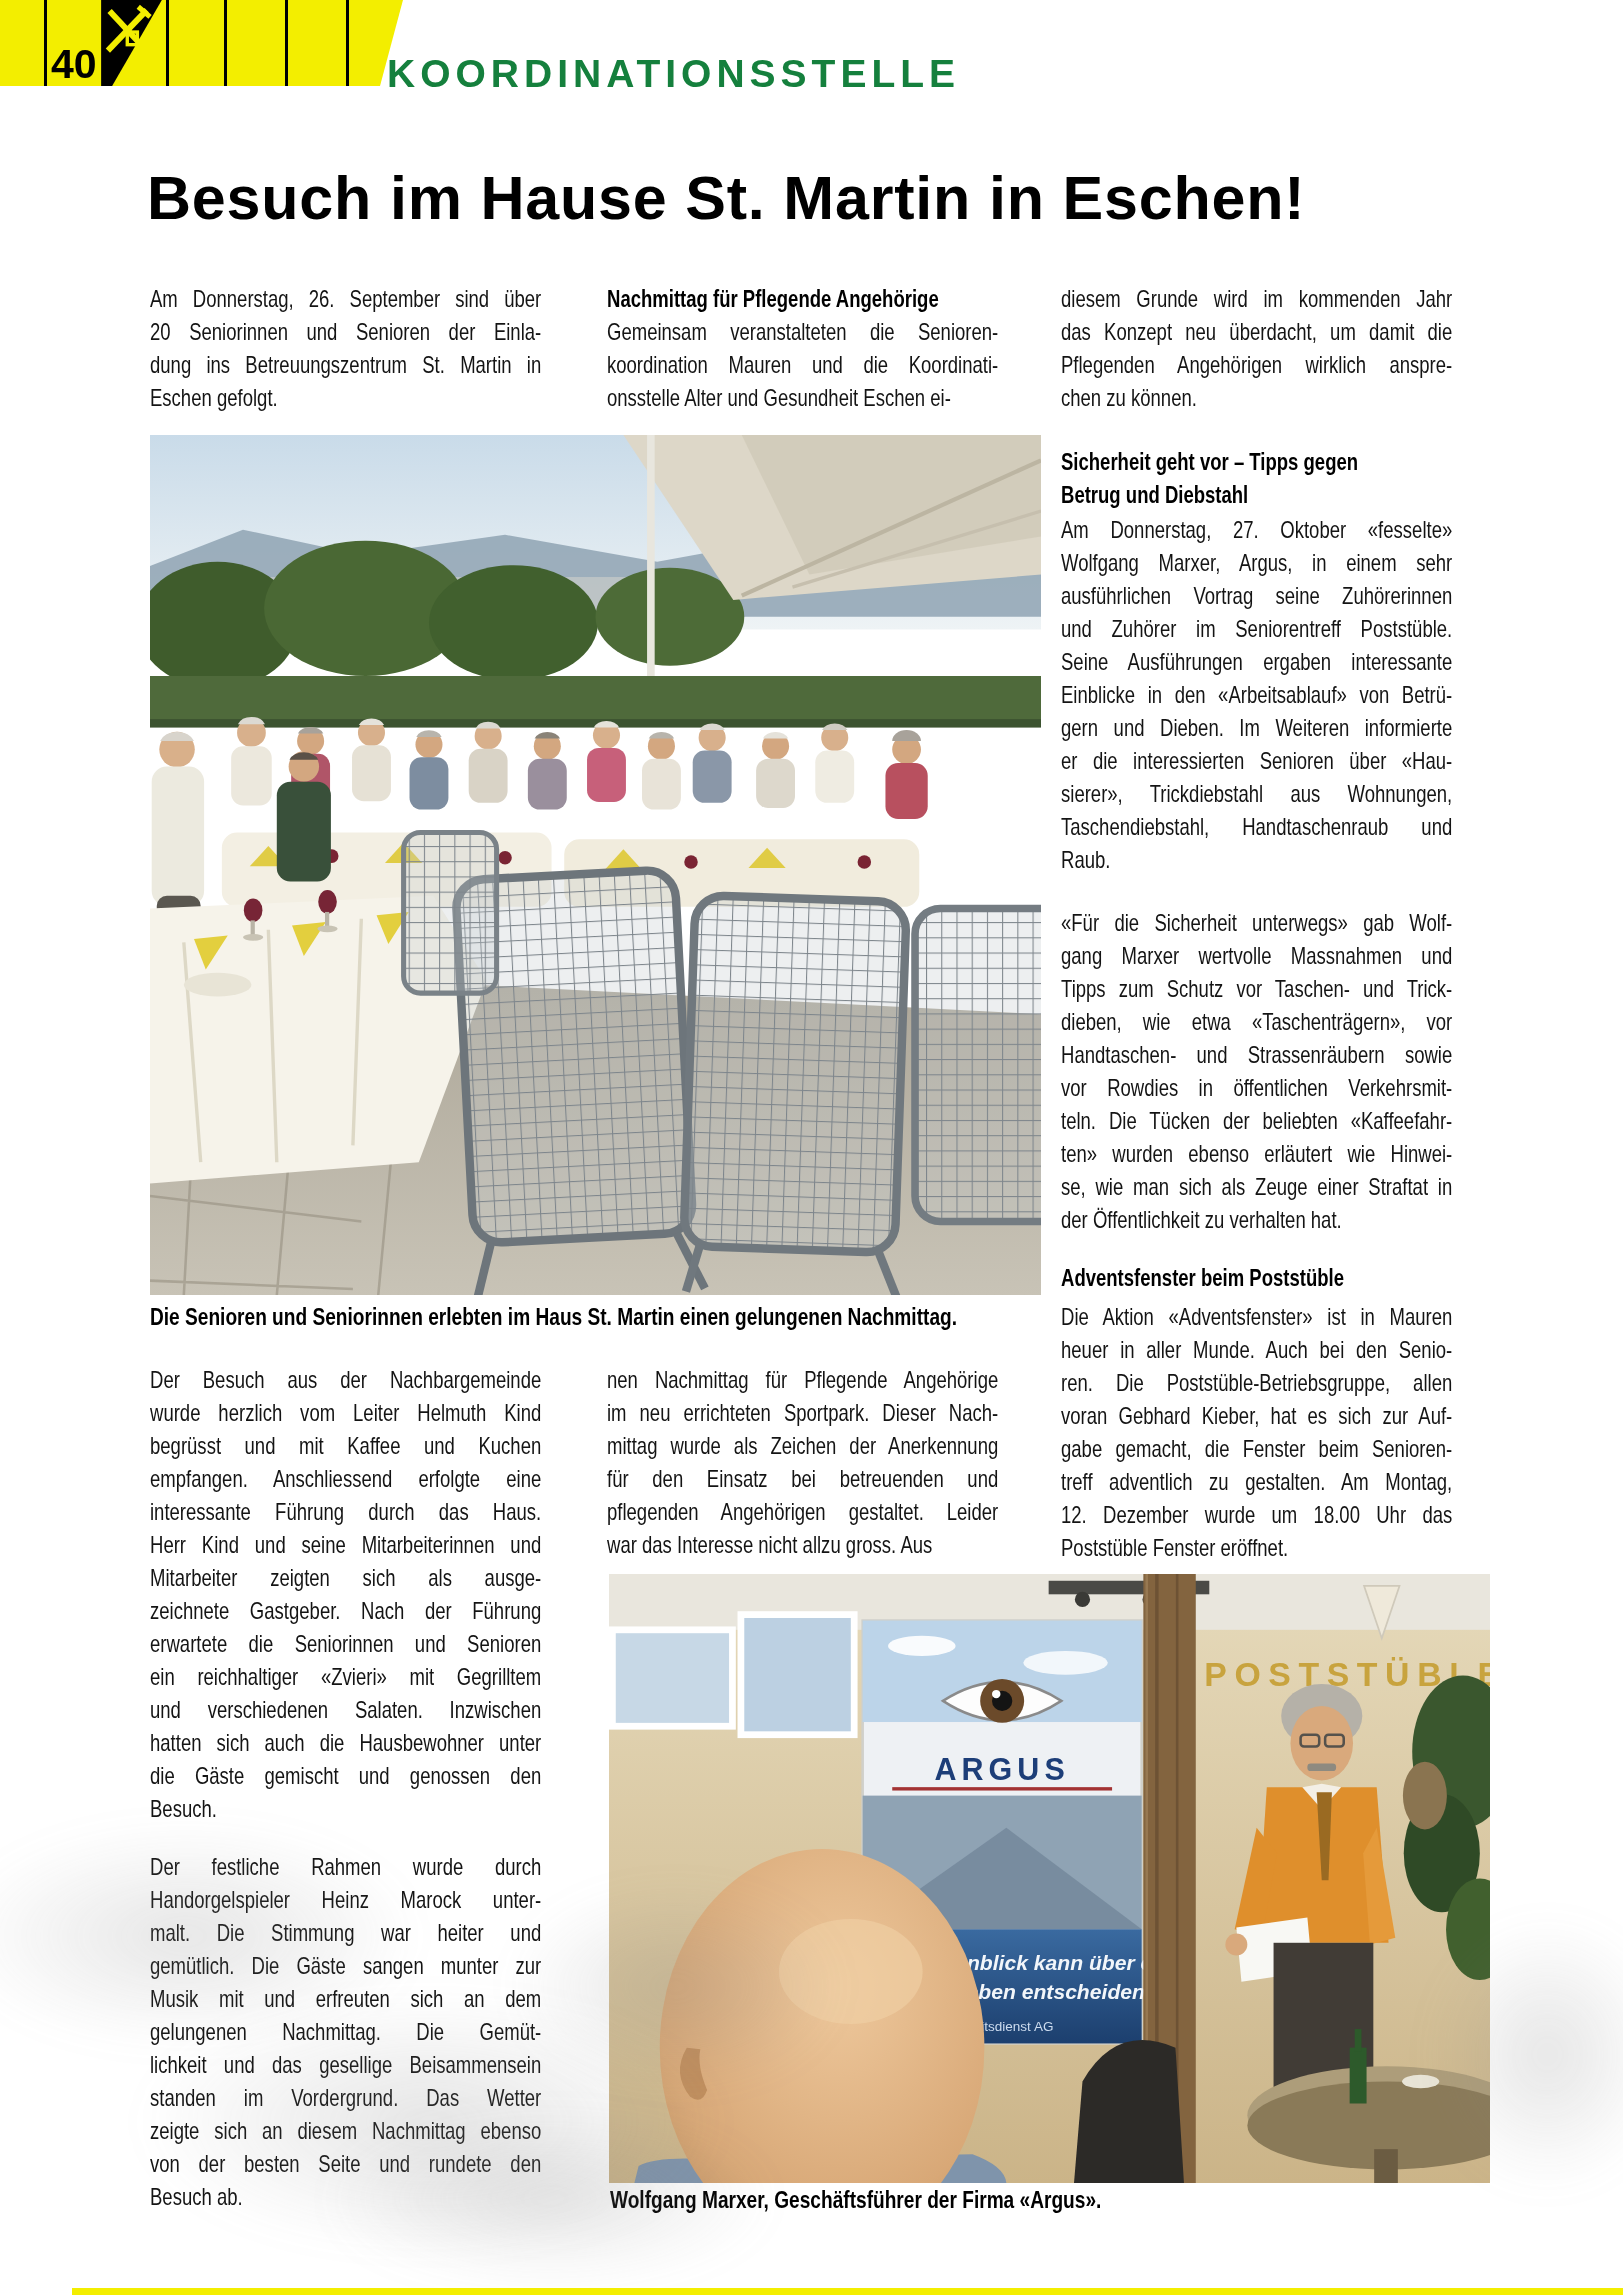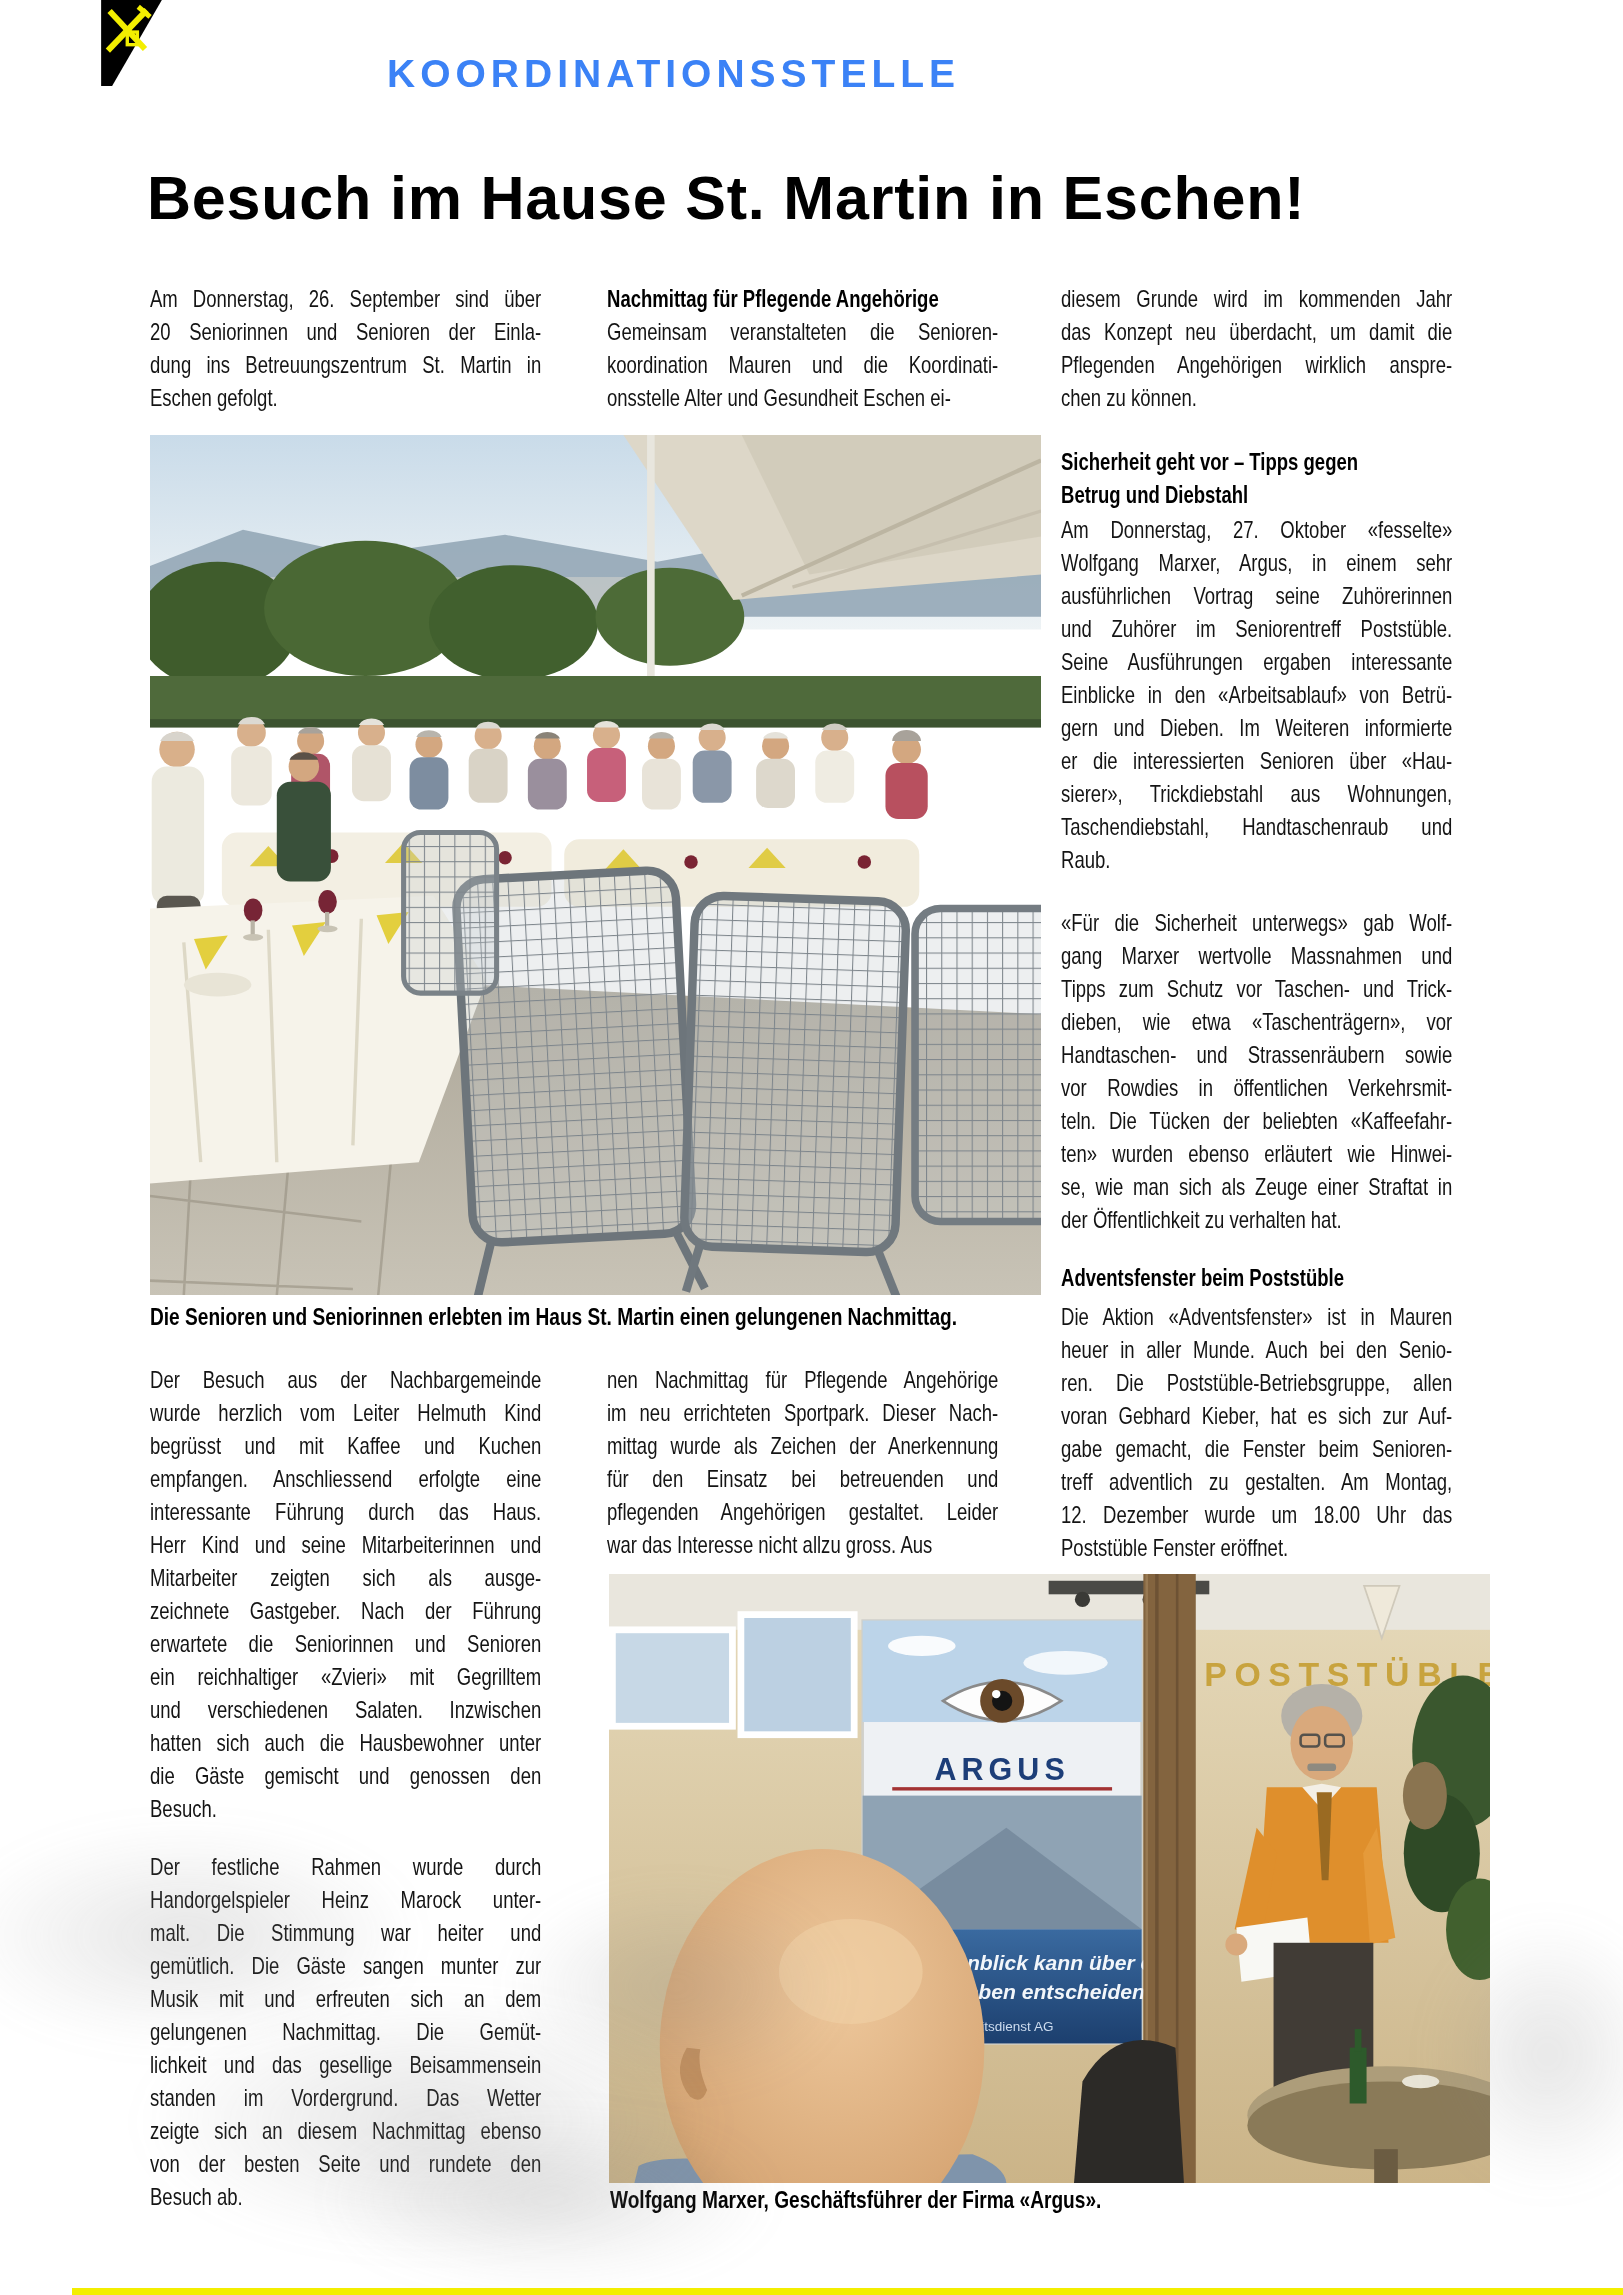--- a/index.html
+++ b/index.html
@@ -5,21 +5,21 @@
   html,body{margin:0;padding:0;background:#ffffff;}
   .page{position:relative;width:1623px;height:2295px;background:#ffffff;overflow:hidden;
         font-family:"Liberation Sans","DejaVu Sans",sans-serif;color:#141414;}
 
   
   .ybar{position:absolute;left:0;top:0;width:403px;height:86px;background:#f3ee00;
         clip-path:polygon(0 0,403px 0,380px 86px,0 86px);}
   .tick{position:absolute;top:0;width:2.5px;height:86px;background:#000;}
   .pagenum{position:absolute;left:51px;top:44px;font-size:41px;font-weight:bold;color:#000;line-height:41px;}
   .logo{position:absolute;left:101px;top:0;}
-  .sectitle{position:absolute;left:387px;top:52px;font-size:39px;font-weight:bold;color:#3b82f6;
+  .sectitle{position:absolute;left:387px;top:52px;font-size:39px;font-weight:bold;color:#15803d;
             letter-spacing:5px;white-space:nowrap;}
   .headline{position:absolute;left:147px;top:163px;font-size:61px;font-weight:bold;color:#000;
             letter-spacing:0.8px;white-space:nowrap;}
 
   
   .colblock{position:absolute;width:507px;transform:scaleX(0.7717);transform-origin:0 0;
             font-size:24px;line-height:33px;color:#141414;}
   .colblock .jline{text-align:justify;text-align-last:justify;height:33px;white-space:nowrap;}
   .colblock .jline.last{text-align-last:left;}
   .colblock.heads .jline{text-align-last:left;font-weight:bold;color:#000;}
@@ -34,20 +34,28 @@
   .wm{position:absolute;pointer-events:none;filter:blur(22px);opacity:.55;
       background:radial-gradient(closest-side,rgba(135,135,135,.40),rgba(135,135,135,0));}
 
   .botbar{position:absolute;left:72px;top:2288px;width:1551px;height:7.6px;background:#f3ee00;}
 </style>
 </head>
 <body>
 
 <div class="page">
 
+  <div class="ybar">
+    <div class="tick" style="left:44px"></div>
+    <div class="tick" style="left:166px"></div>
+    <div class="tick" style="left:224px"></div>
+    <div class="tick" style="left:285px"></div>
+    <div class="tick" style="left:346px"></div>
+    <div class="pagenum">40</div>
+  </div>
   <svg class="logo" width="61" height="86" viewBox="0 0 72 102">
     <polygon points="0,0 72,0 13,102 0,102" fill="#000"></polygon>
     <line x1="8" y1="60" x2="54" y2="12" stroke="#f3ee00" stroke-width="7"></line>
     <line x1="10" y1="13" x2="52" y2="58" stroke="#f3ee00" stroke-width="7"></line>
     <line x1="44" y1="8" x2="58" y2="20" stroke="#f3ee00" stroke-width="6"></line>
     <rect x="31" y="38" width="12" height="15" fill="none" stroke="#f3ee00" stroke-width="4"></rect>
   </svg>
   <div class="sectitle">KOORDINATIONSSTELLE</div>
 
   <h1 class="headline" style="margin:0">Besuch im Hause St. Martin in Eschen!</h1>

